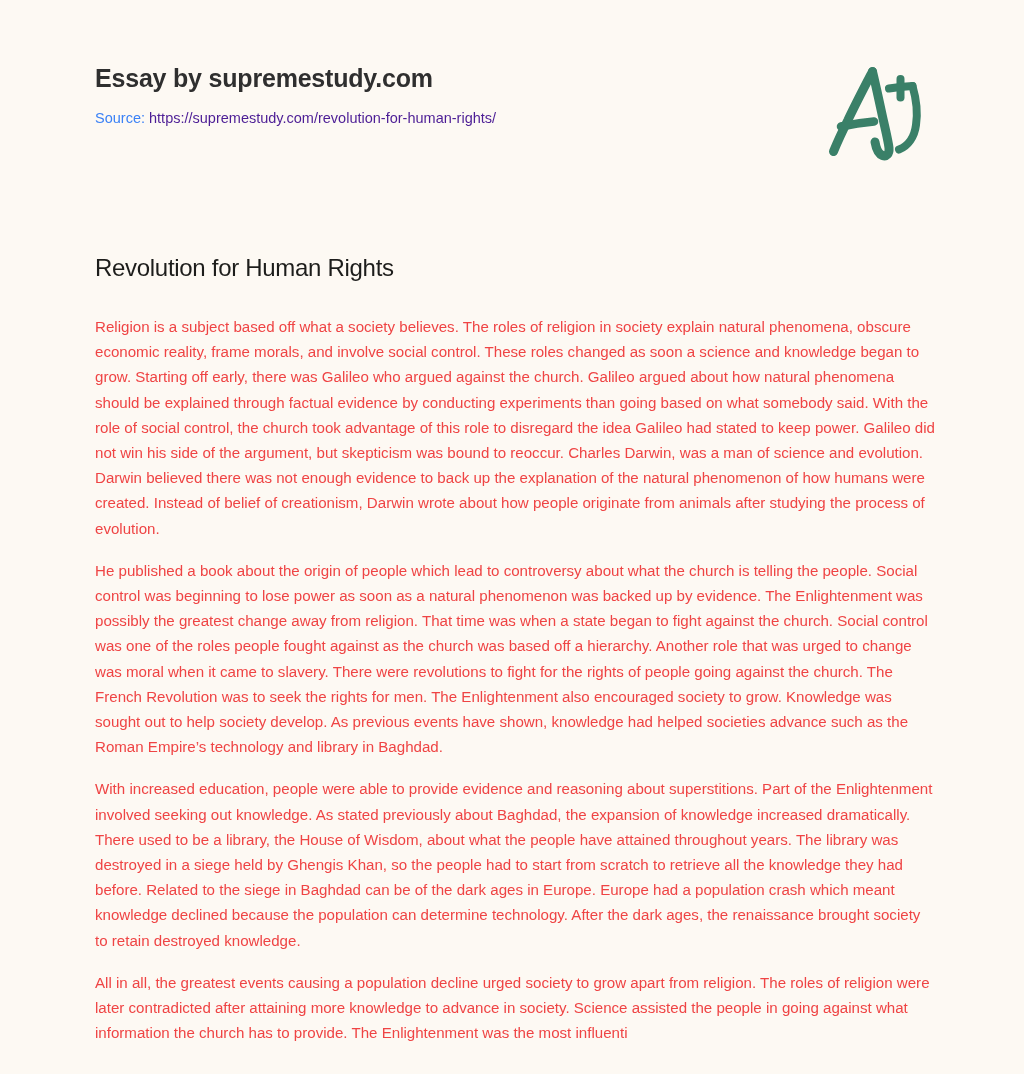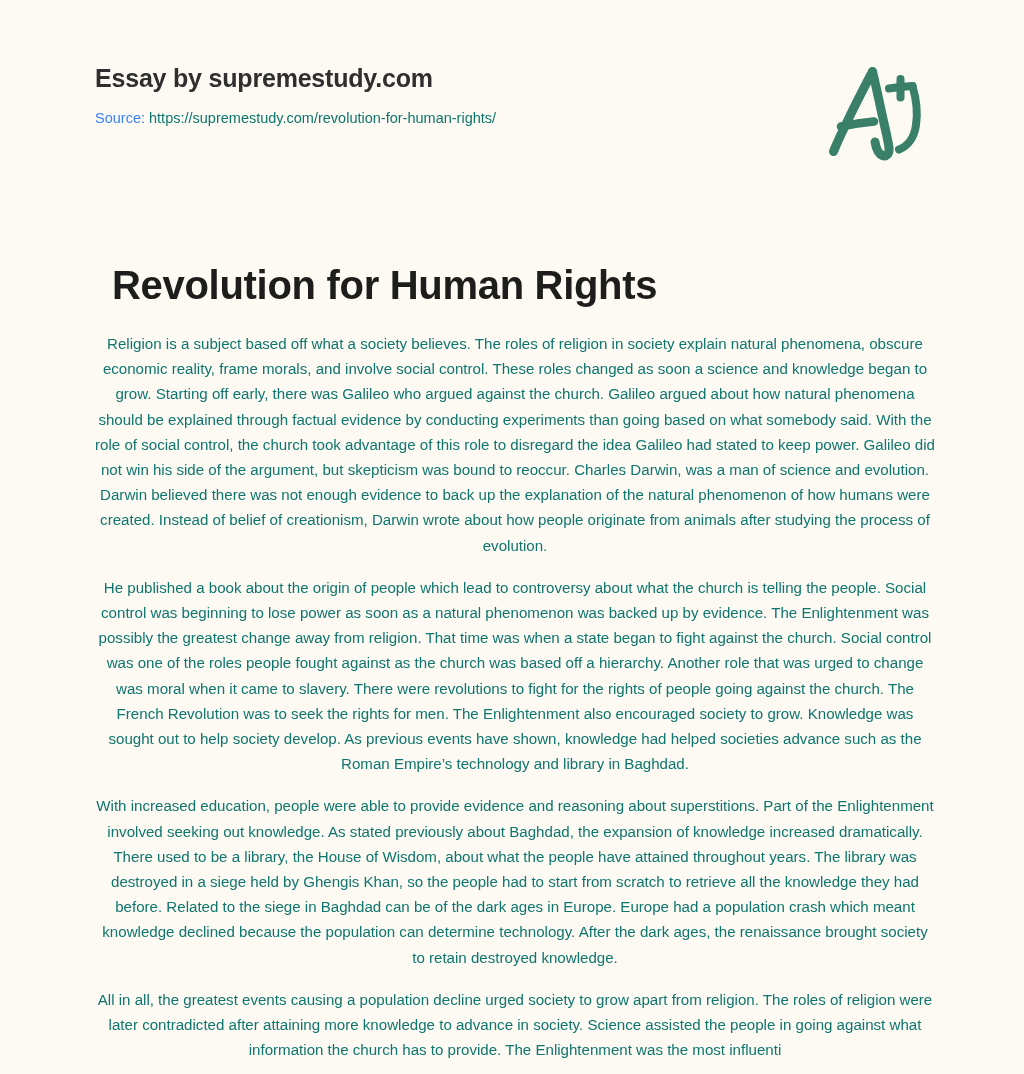--- a/index.html
+++ b/index.html
@@ -52,21 +52,21 @@
     font-size: 14.5px;
     line-height: 20px;
     white-space: nowrap;
   }
 
   .source-label {
     color: #3b82f6;
   }
 
   .source-url {
-    color: #0f766e;
+    color: #4c1d95;
     text-decoration: none;
   }
 
   
   .logo {
     position: absolute;
     left: 812px;
     top: 58px;
     width: 120px;
     height: 105px;
@@ -79,38 +79,38 @@
 
   
   .article {
     position: absolute;
     left: 95px;
     top: 248px;
     width: 840px;
   }
 
   .article-title {
-    margin: 17px;
-    font-size: 40px;
-    font-weight: bold;
+    margin: 0;
+    font-size: 24px;
+    font-weight: normal;
     color: #1d1d1b;
     letter-spacing: -0.3px;
     line-height: 40px;
   }
 
   .article-body {
     margin-top: 26px;
   }
 
   .article-body p {
     margin: 0 0 17px 0;
     font-size: 15.1px;
     line-height: 25.2px;
-    color: #0f766e;
-    text-align: center;
+    color: #ef4444;
+    text-align: left;
   }
   .article-body p:last-child {
     margin-bottom: 0;
   }
 </style>
 </head>
 <body>
 
 <div class="page">
 

